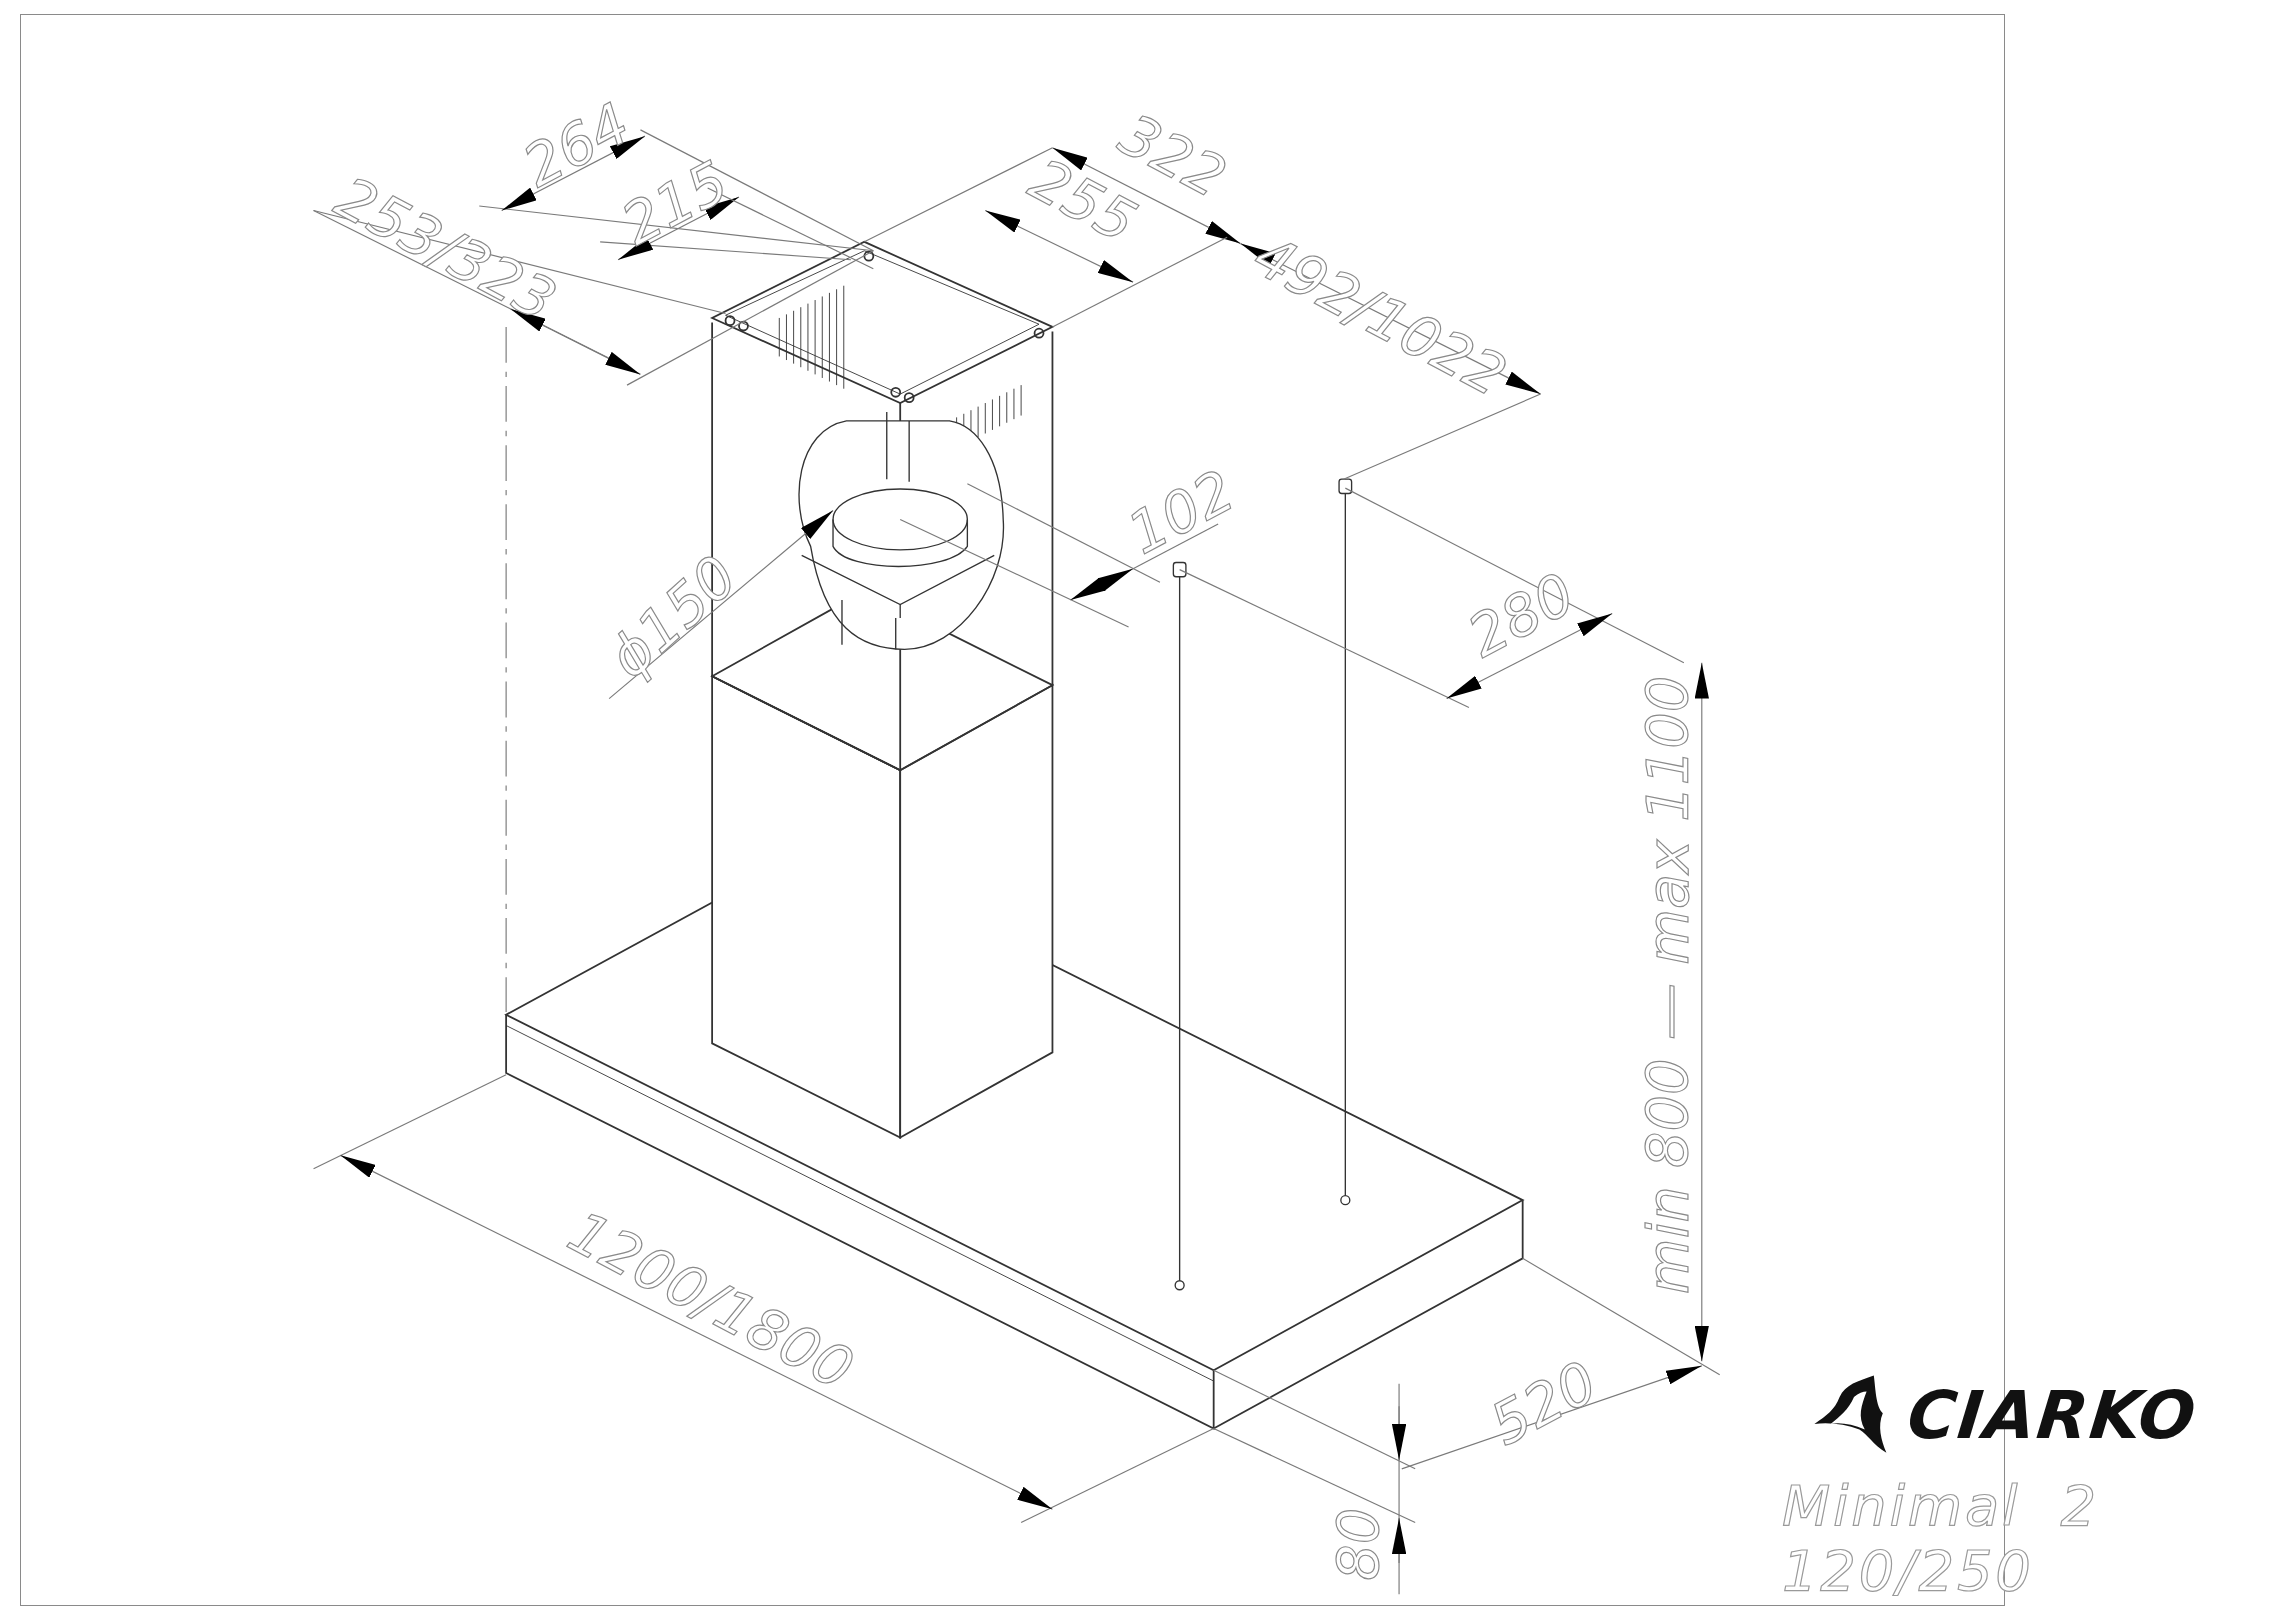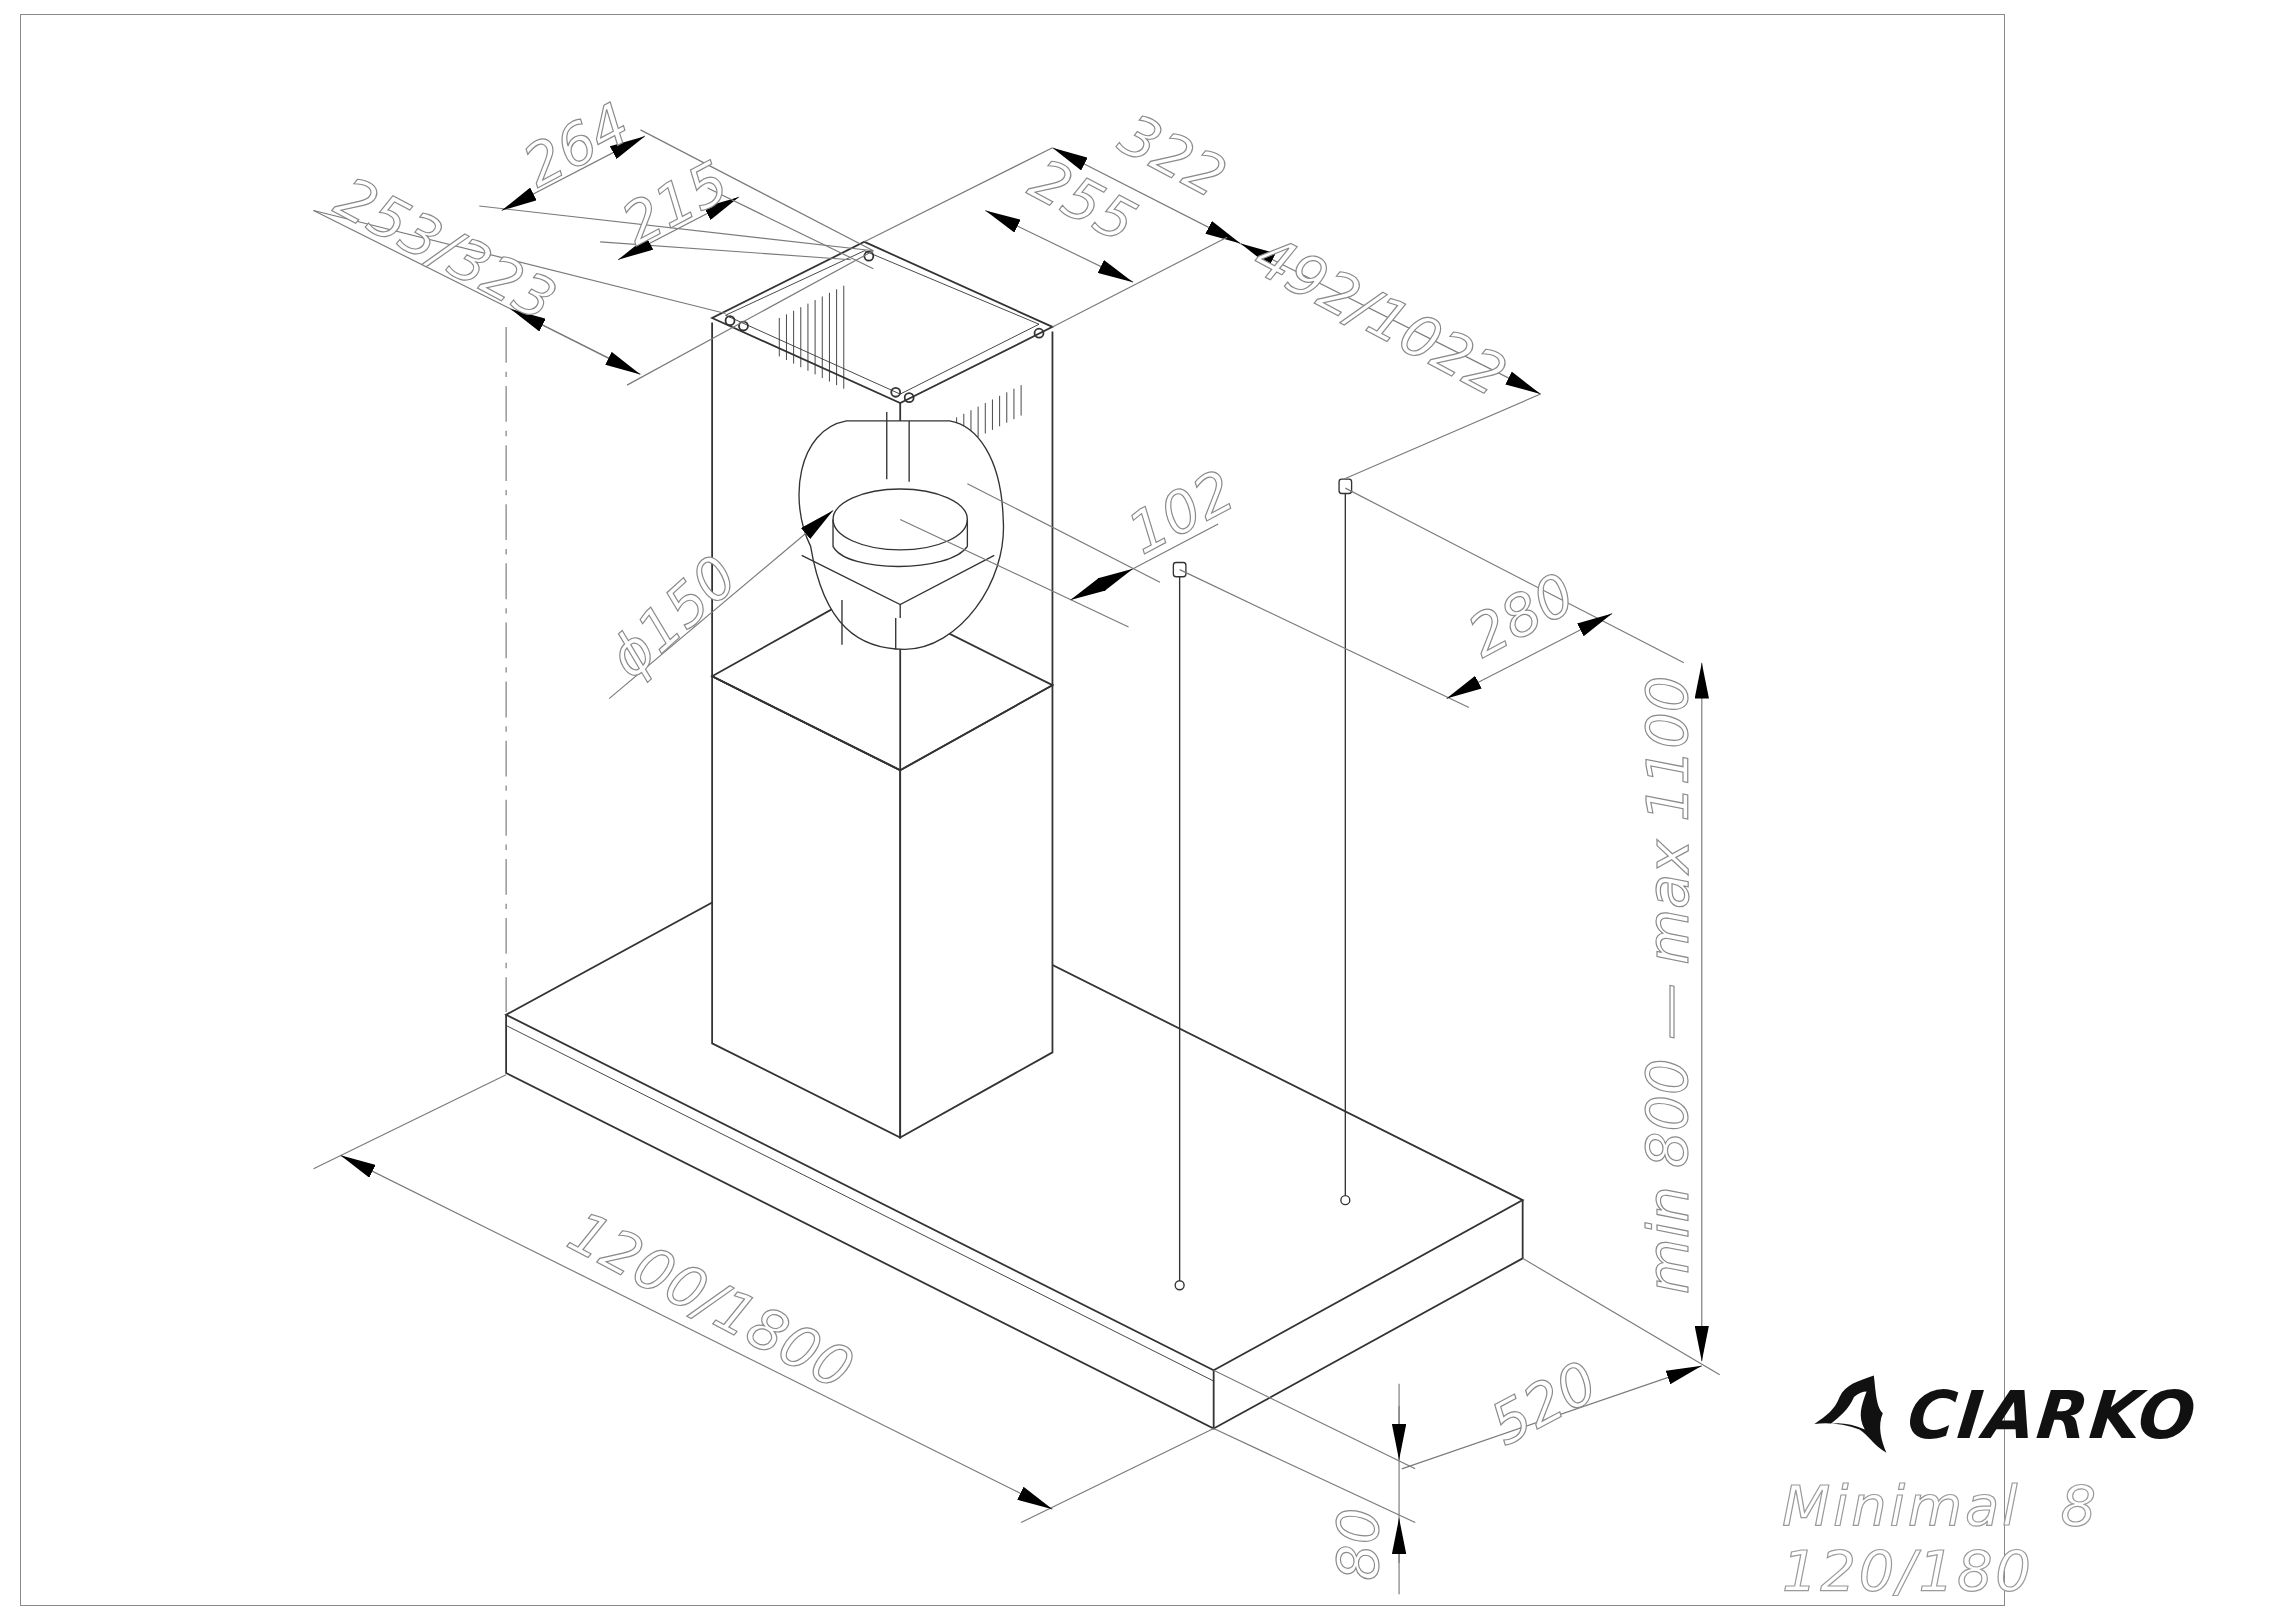--- a/index.html
+++ b/index.html
@@ -147,14 +147,14 @@
 </svg>
 
 <div class="brand">
   <svg width="90" height="90" viewBox="0 0 100 100">
     <path d="M72,6 C55,12 40,16 34,30 C28,45 20,50 6,60 C22,58 40,60 56,66 C66,72 70,82 86,92 C80,78 76,62 82,48 C74,40 74,20 72,6 Z" fill="#111"></path>
     <path d="M64,24 C58,40 54,52 62,66 C48,60 34,58 24,60 C34,52 44,44 50,30 C55,26 60,24 64,24 Z" fill="#fff"></path>
   </svg>
   <span class="brand-name">CIARKO</span>
 </div>
 
-<div class="model">Minimal  8  120/180</div>
+<div class="model">Minimal  2  120/250</div>
 
 
 </body></html>

